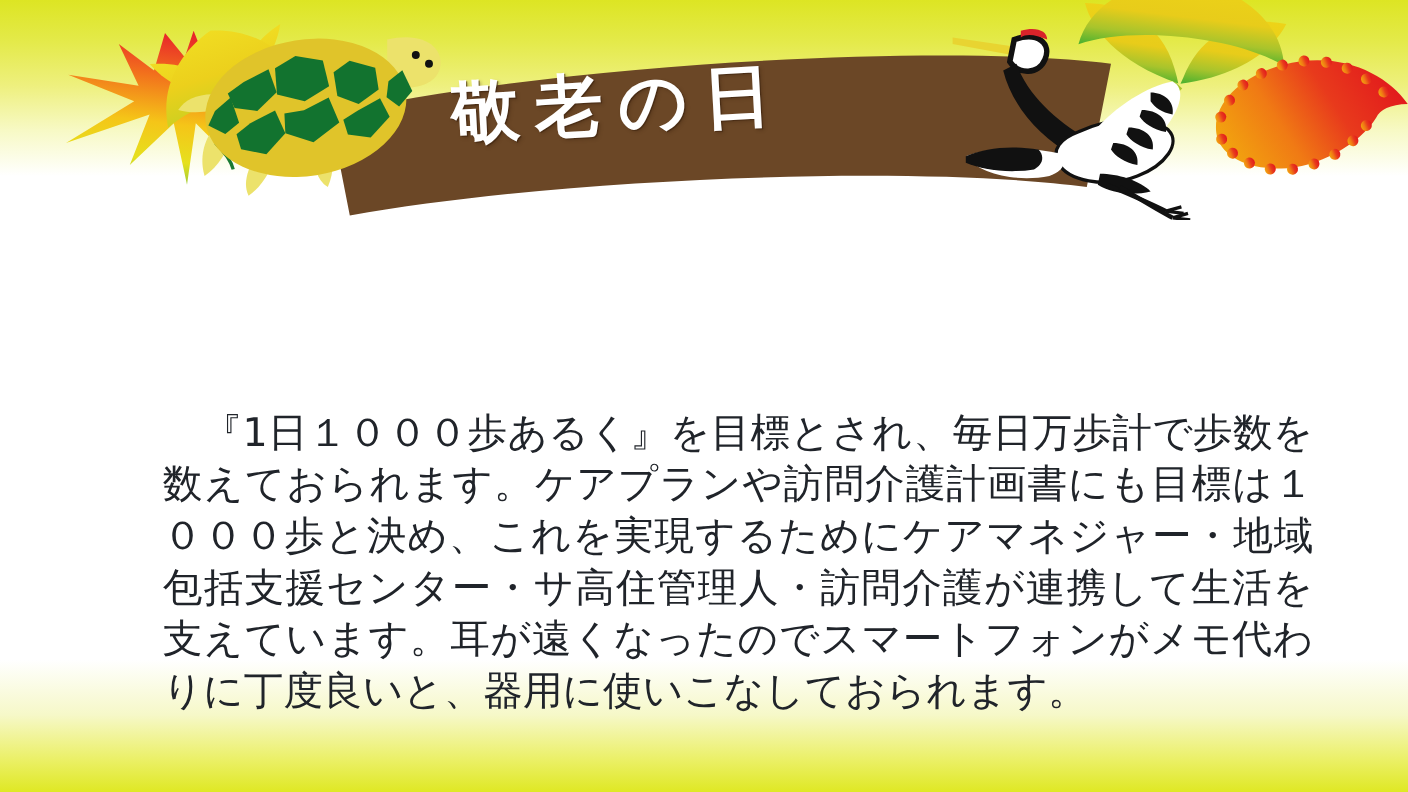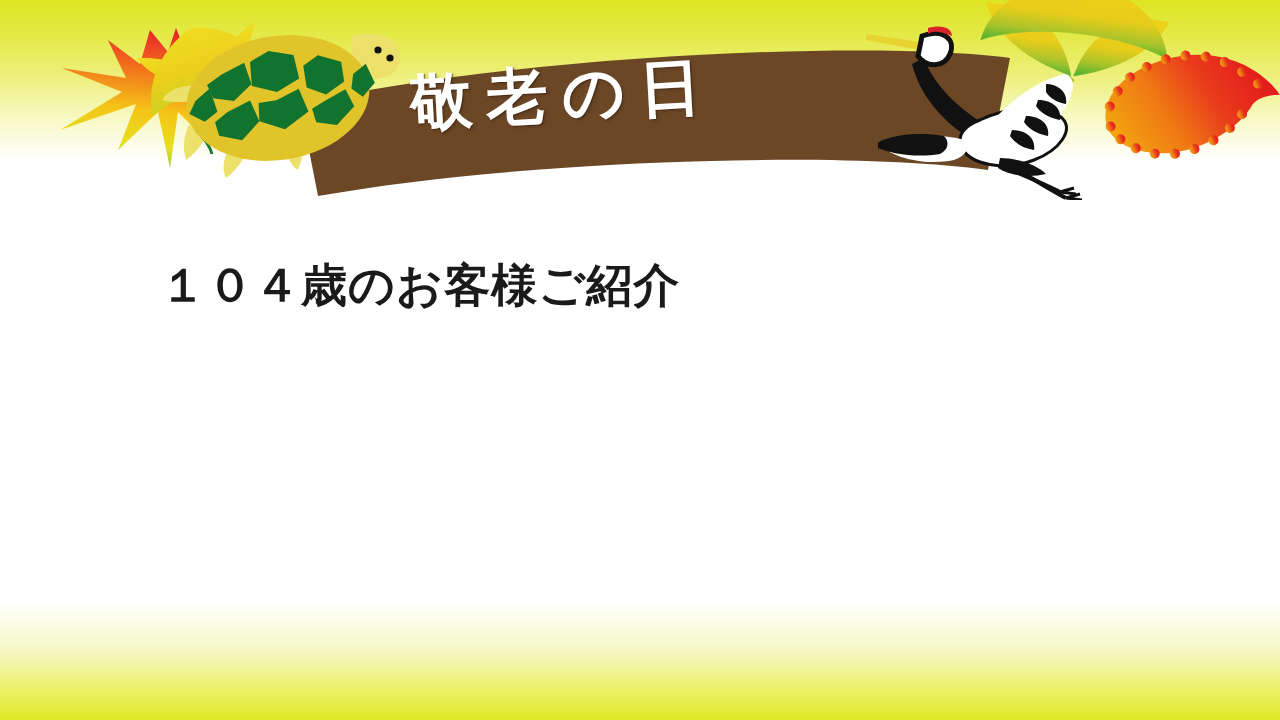--- a/index.html
+++ b/index.html
@@ -322,16 +322,16 @@
           <circle cx="24" cy="34" r="5"></circle>
             <circle cx="42" cy="24" r="5"></circle>
           <circle cx="56" cy="12" r="5"></circle>
         </g>
       </g>
     </svg>
   </div>
 
   <div class="banner-text">敬老の日</div>
 
-  <h1 class="slide-title">１０４歳のお客様ご紹介</h1>
-
+
+  <p class="body-text">　『1日１０００歩あるく』を目標とされ、毎日万歩計で歩数を数えておられます。ケアプランや訪問介護計画書にも目標は１０００歩と決め、これを実現するためにケアマネジャー・地域包括支援センター・サ高住管理人・訪問介護が連携して生活を支えています。耳が遠くなったのでスマートフォンがメモ代わりに丁度良いと、器用に使いこなしておられます。</p>
 
 </div>
 
 </body></html>

